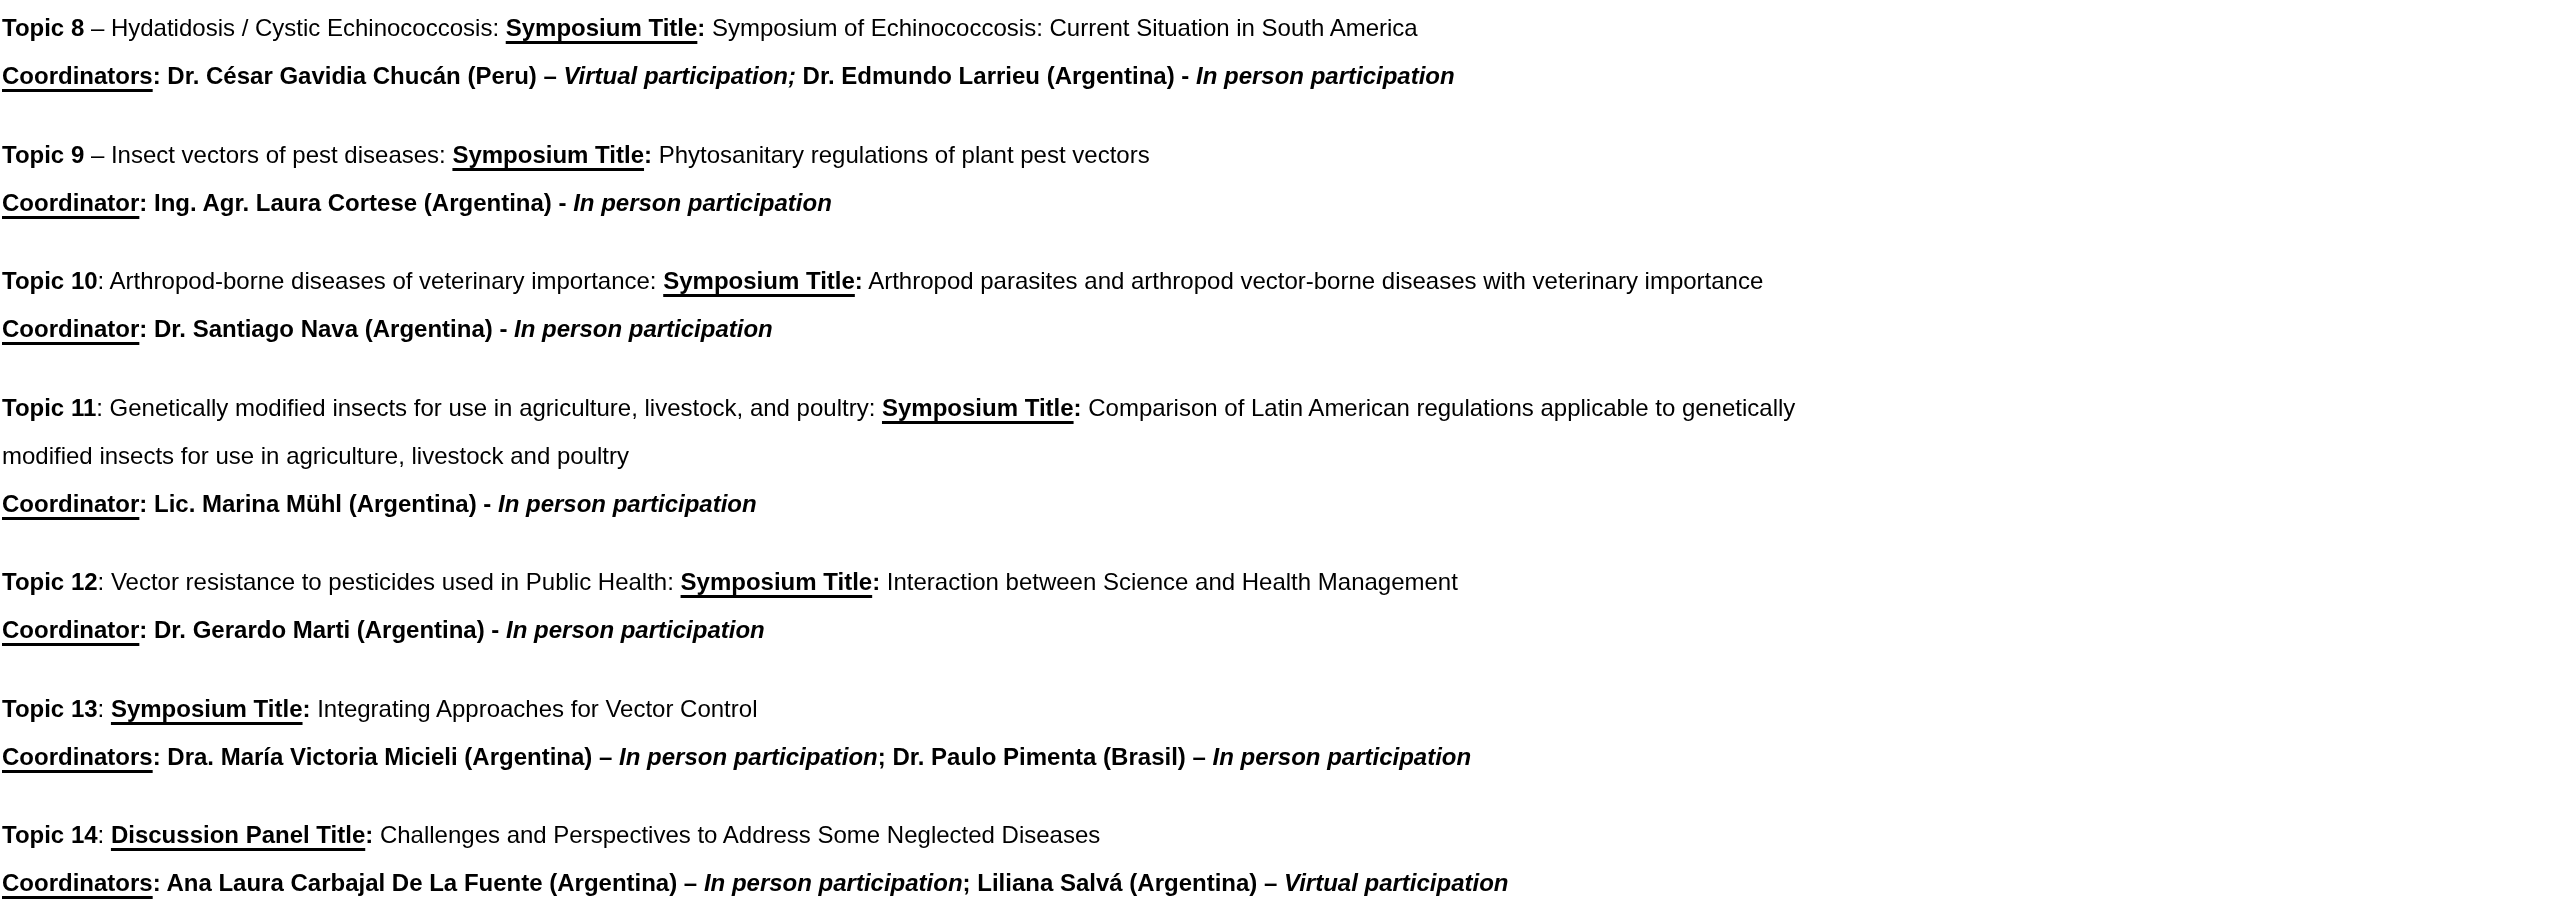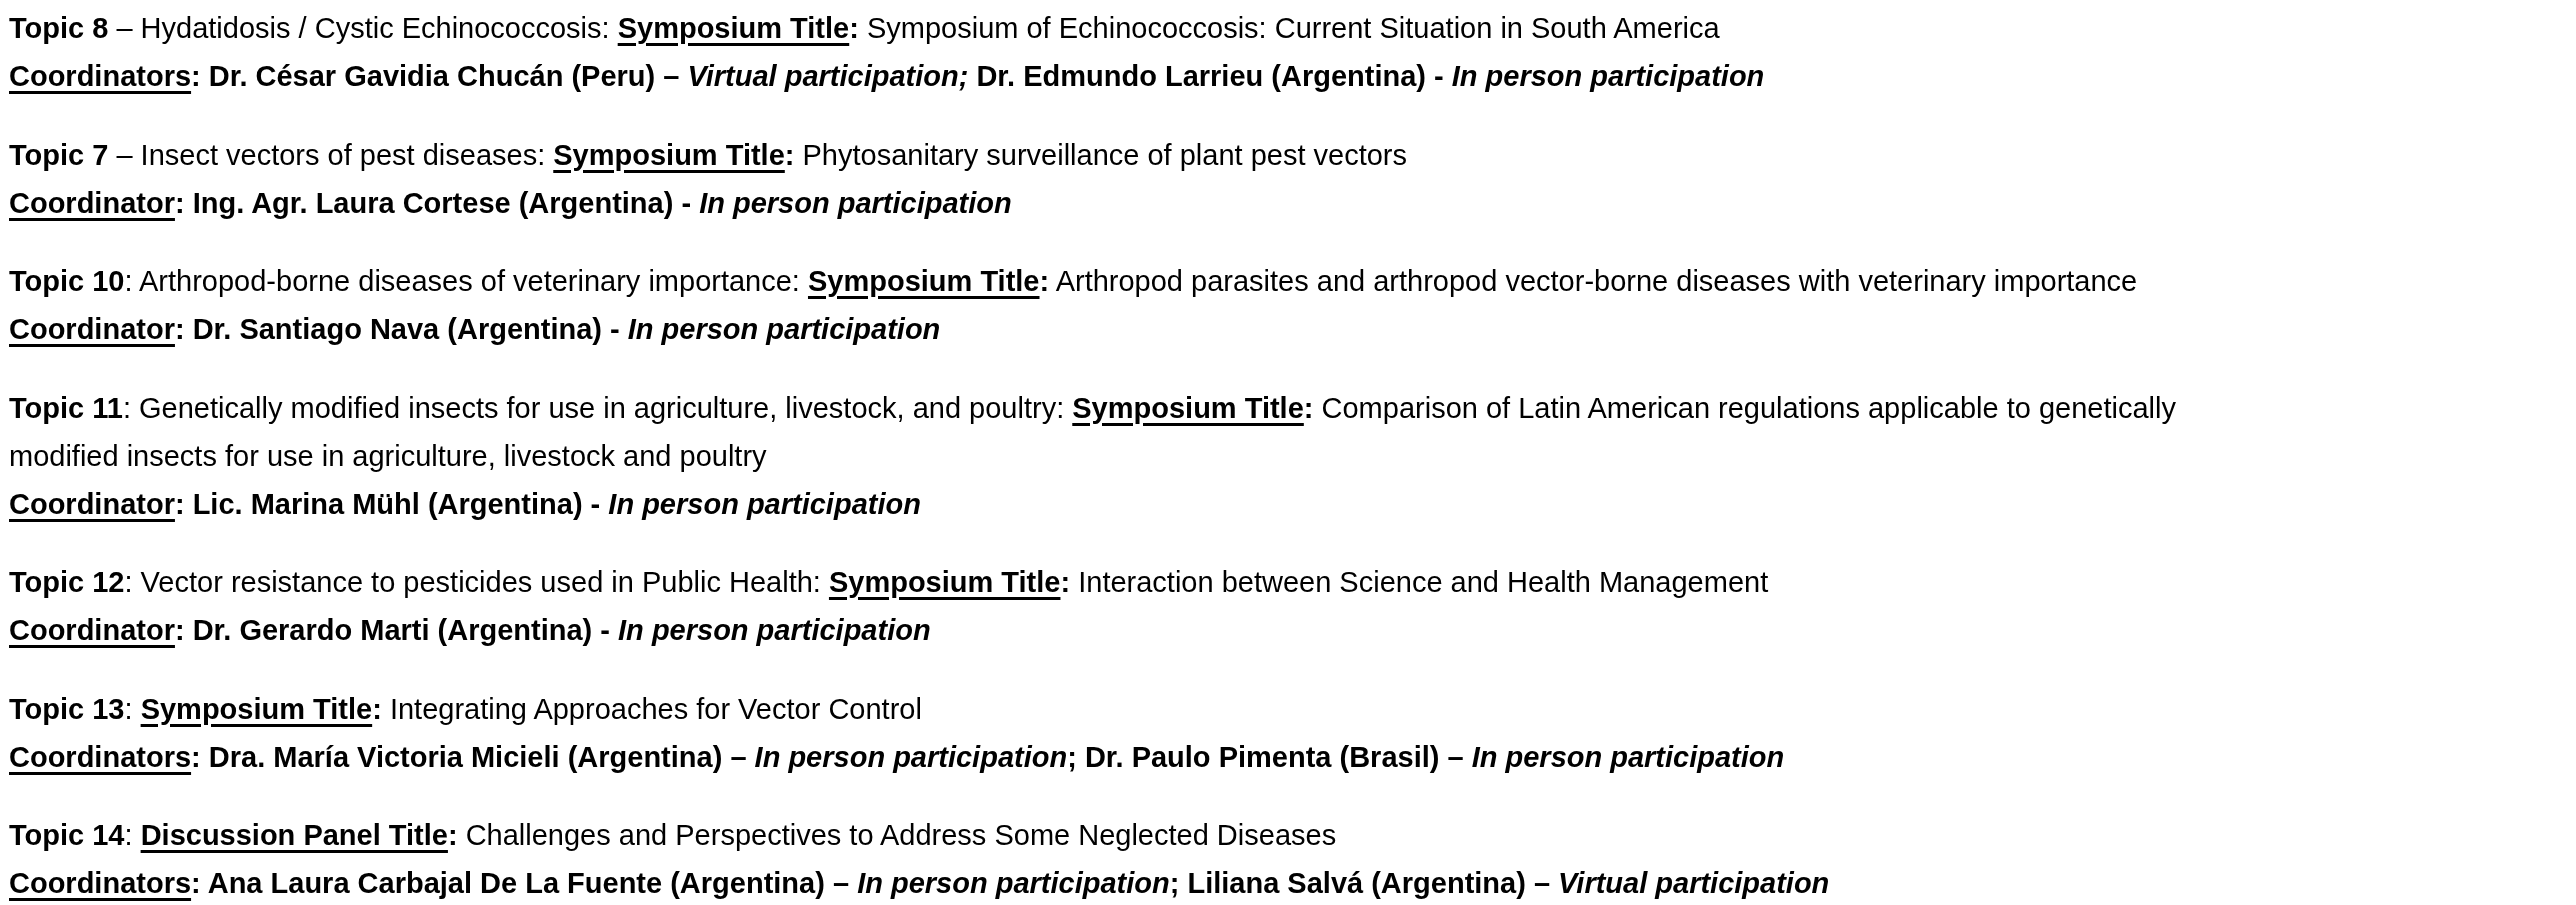--- a/index.html
+++ b/index.html
@@ -4,24 +4,24 @@
 <style>
   html, body { margin: 0; padding: 0; background: #ffffff; }
   .document {
     position: relative;
     width: 2576px;
     height: 905px;
     overflow: hidden;
     background: #ffffff;
     color: #000000;
     font-family: "Liberation Sans", sans-serif;
-    font-size: 29px;
+    font-size: 24px;
     line-height: 48px;
     padding-top: 4.1px;
-    padding-left: 9px;
+    padding-left: 2px;
     box-sizing: border-box;
   }
   .para {
     margin: 0 0 30.5px 0;
     white-space: nowrap;
   }
   .para:last-child { margin-bottom: 0; }
   .b { font-weight: bold; }
   .i { font-style: italic; }
   .u {
@@ -29,21 +29,21 @@
     text-decoration-thickness: 2.5px;
     text-underline-offset: 5px;
   }
 </style>
 </head>
 <body>
 
 <div class="document">
   <div>
       <div class="para"><span class="b">Topic 8</span><span> – Hydatidosis / Cystic Echinococcosis: </span><span class="b u">Symposium Title</span><span class="b">:</span><span> Symposium of Echinococcosis: Current Situation in South America</span><br><span class="b u">Coordinators</span><span class="b">: Dr. César Gavidia Chucán (Peru) – </span><span class="b i">Virtual participation;</span><span class="b"> Dr. Edmundo Larrieu (Argentina) - </span><span class="b i">In person participation</span></div>
-      <div class="para"><span class="b">Topic 7</span><span> – Insect vectors of pest diseases: </span><span class="b u">Symposium Title</span><span class="b">:</span><span> Phytosanitary surveillance of plant pest vectors</span><br><span class="b u">Coordinator</span><span class="b">: Ing. Agr. Laura Cortese (Argentina) - </span><span class="b i">In person participation</span></div>
+      <div class="para"><span class="b">Topic 9</span><span> – Insect vectors of pest diseases: </span><span class="b u">Symposium Title</span><span class="b">:</span><span> Phytosanitary regulations of plant pest vectors</span><br><span class="b u">Coordinator</span><span class="b">: Ing. Agr. Laura Cortese (Argentina) - </span><span class="b i">In person participation</span></div>
       <div class="para"><span class="b">Topic 10</span><span>: Arthropod-borne diseases of veterinary importance: </span><span class="b u">Symposium Title</span><span class="b">:</span><span> Arthropod parasites and arthropod vector-borne diseases with veterinary importance</span><br><span class="b u">Coordinator</span><span class="b">: Dr. Santiago Nava (Argentina) - </span><span class="b i">In person participation</span></div>
       <div class="para"><span class="b">Topic 11</span><span>: Genetically modified insects for use in agriculture, livestock, and poultry: </span><span class="b u">Symposium Title</span><span class="b">:</span><span> Comparison of Latin American regulations applicable to genetically</span><br><span>modified insects for use in agriculture, livestock and poultry</span><br><span class="b u">Coordinator</span><span class="b">: Lic. Marina Mühl (Argentina) - </span><span class="b i">In person participation</span></div>
       <div class="para"><span class="b">Topic 12</span><span>: Vector resistance to pesticides used in Public Health: </span><span class="b u">Symposium Title</span><span class="b">:</span><span> Interaction between Science and Health Management</span><br><span class="b u">Coordinator</span><span class="b">: Dr. Gerardo Marti (Argentina) - </span><span class="b i">In person participation</span></div>
       <div class="para"><span class="b">Topic 13</span><span>: </span><span class="b u">Symposium Title</span><span class="b">:</span><span> Integrating Approaches for Vector Control</span><br><span class="b u">Coordinators</span><span class="b">: Dra. María Victoria Micieli (Argentina) – </span><span class="b i">In person participation</span><span class="b">; Dr. Paulo Pimenta (Brasil) – </span><span class="b i">In person participation</span></div>
       <div class="para"><span class="b">Topic 14</span><span>: </span><span class="b u">Discussion Panel Title</span><span class="b">:</span><span> Challenges and Perspectives to Address Some Neglected Diseases</span><br><span class="b u">Coordinators</span><span class="b">: Ana Laura Carbajal De La Fuente (Argentina) – </span><span class="b i">In person participation</span><span class="b">; Liliana Salvá (Argentina) – </span><span class="b i">Virtual participation</span></div>
     </div>
 </div>
 
 
 </body></html>

